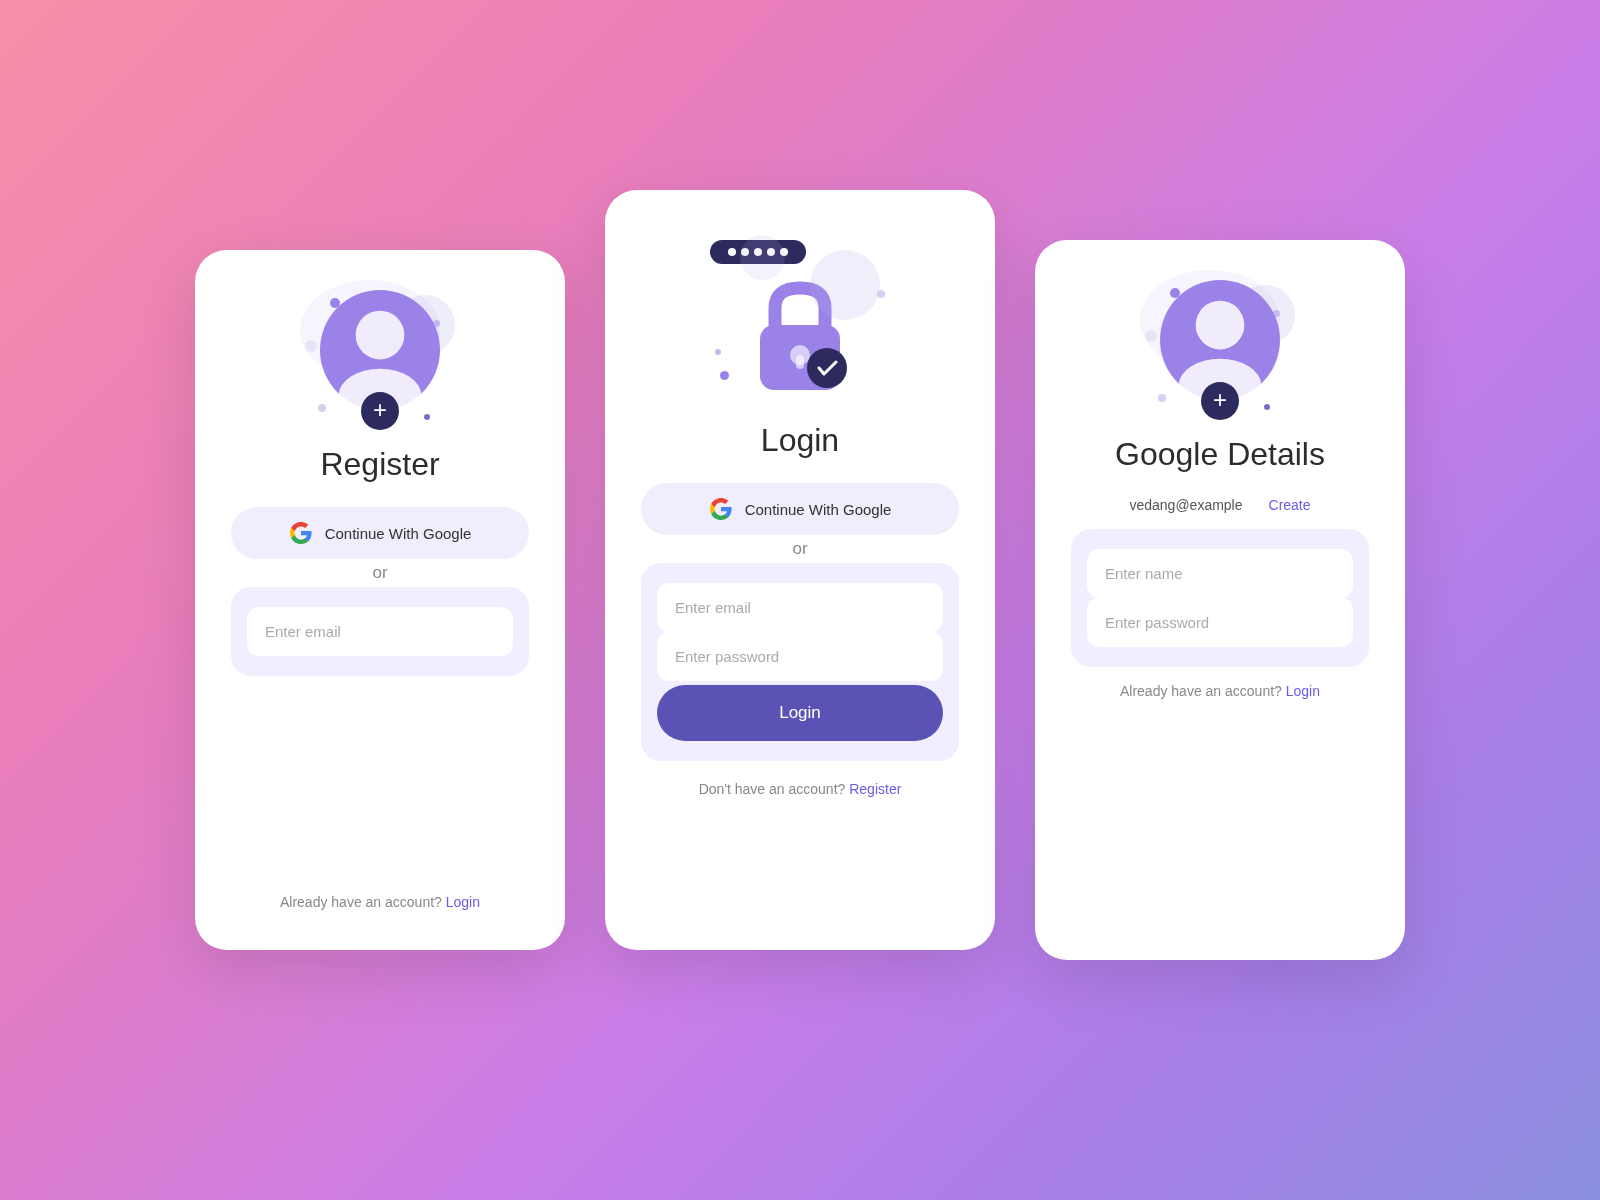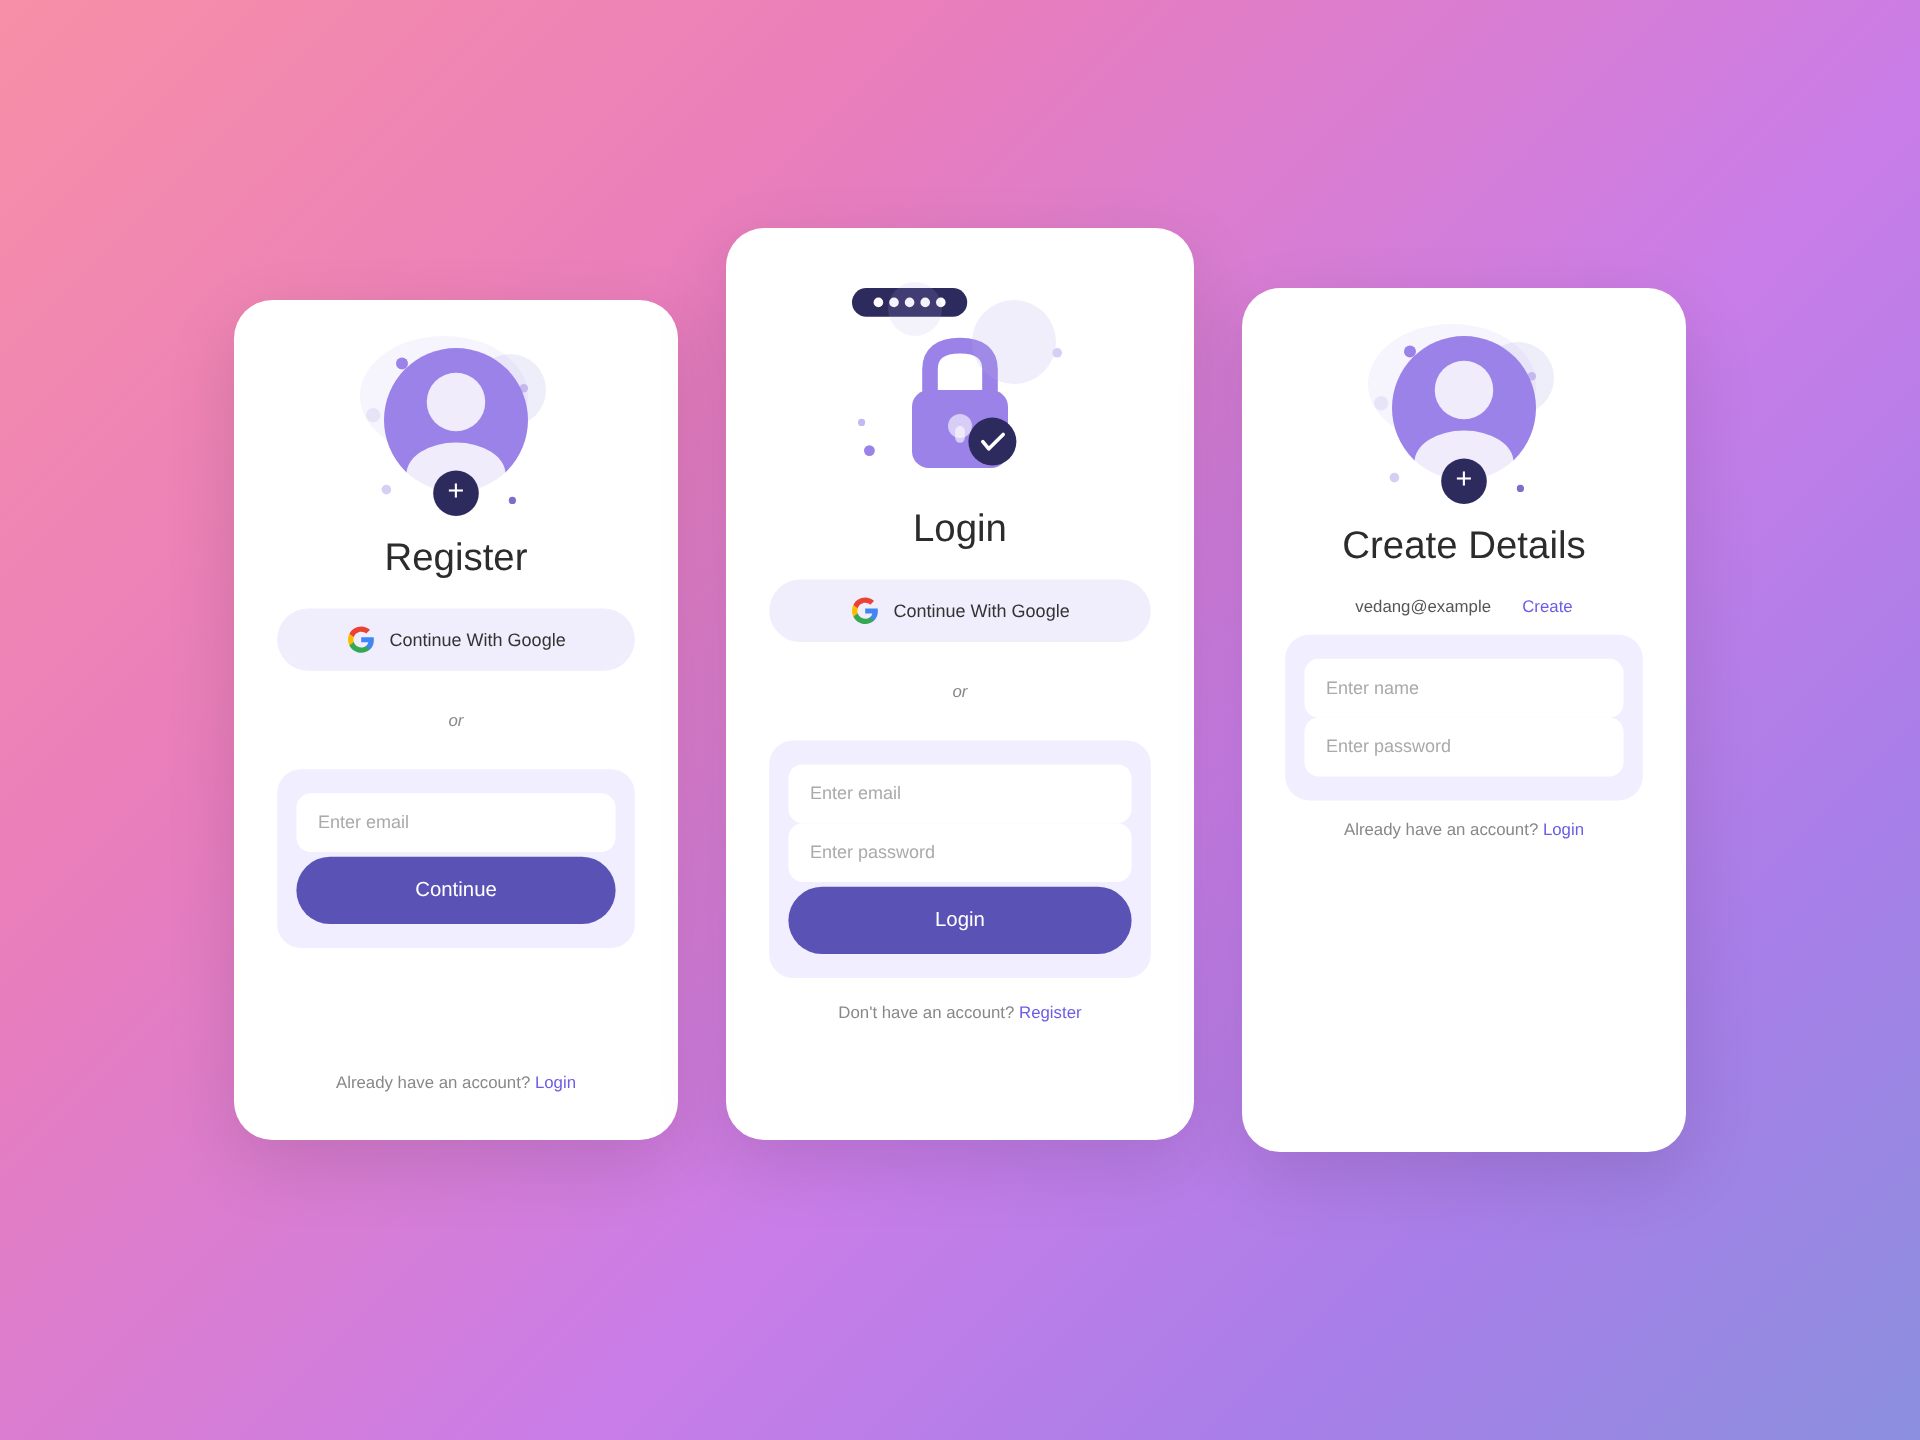--- a/index.html
+++ b/index.html
@@ -115,24 +115,23 @@
       font-weight: 400;
     }
     .google-icon {
       width: 24px;
       height: 24px;
     }
 
     
     .or-divider {
       color: #888;
-      font-size: 14px;
-      margin: 33px 0;
+      font-size: 17px;
+      margin: 4px 0;
       text-align: center;
-      font-style: italic;
     }
 
     
     .input-section {
       background: #f0eeff;
       border-radius: 20px;
       padding: 20px 16px;
       width: 100%;
       display: flex;
       flex-direction: column;
@@ -263,21 +262,20 @@
           <path d="M5.84 14.09c-.22-.66-.35-1.36-.35-2.09s.13-1.43.35-2.09V7.07H2.18C1.43 8.55 1 10.22 1 12s.43 3.45 1.18 4.93l3.66-2.84z" fill="#FBBC05"></path>
           <path d="M12 5.38c1.62 0 3.06.56 4.21 1.64l3.15-3.15C17.45 2.09 14.97 1 12 1 7.7 1 3.99 3.47 2.18 7.07l3.66 2.84c.87-2.6 3.3-4.53 6.16-4.53z" fill="#EA4335"></path>
         </svg>
         <span>Continue With Google</span>
       </button>
 
       <div class="or-divider">or</div>
 
       <div class="input-section">
         <input class="input-field" type="email" placeholder="Enter email" style="">
-        <button class="primary-btn">Continue</button>
       </div>
     </div>
 
     <div class="footer-text">
       <span>Already have an account?</span>
       <a class="footer-link">Login</a>
     </div>
   </div>
 
   <div class="card card-login">
@@ -354,21 +352,21 @@
           <svg viewBox="0 0 64 64" fill="none" xmlns="http://www.w3.org/2000/svg">
             <circle cx="32" cy="24" r="13" fill="rgba(255,255,255,0.85)"></circle>
             <ellipse cx="32" cy="56" rx="22" ry="14" fill="rgba(255,255,255,0.85)"></ellipse>
           </svg>
         </div>
         <div class="avatar-plus">
           <span>+</span>
         </div>
       </div>
 
-      <h1 class="card-title">Create Details</h1>
+      <h1 class="card-title">Google Details</h1>
 
       <div class="email-line">
         <span class="email-text">vedang@example</span>
         <a class="change-link">Create</a>
       </div>
 
       <div class="input-section">
         <input class="input-field" type="text" placeholder="Enter name" style="">
         <input class="input-field" type="password" placeholder="Enter password" style="">
       </div>

